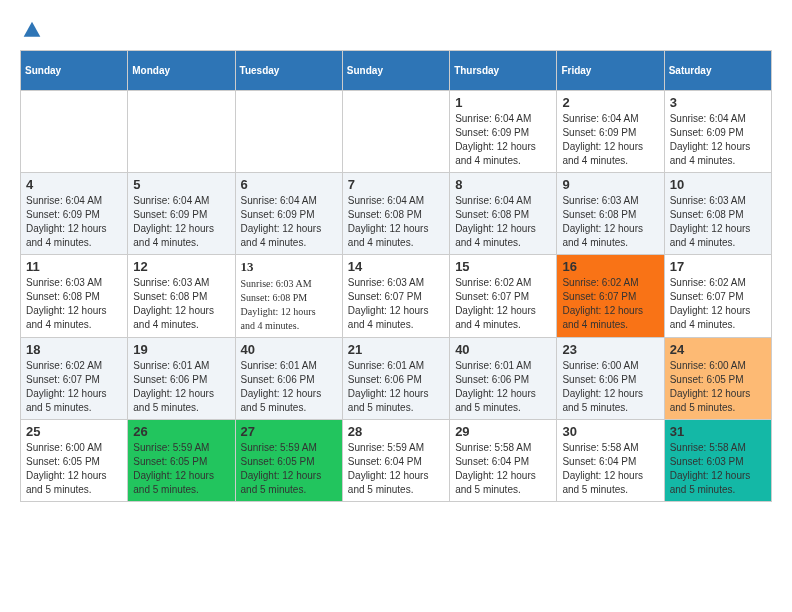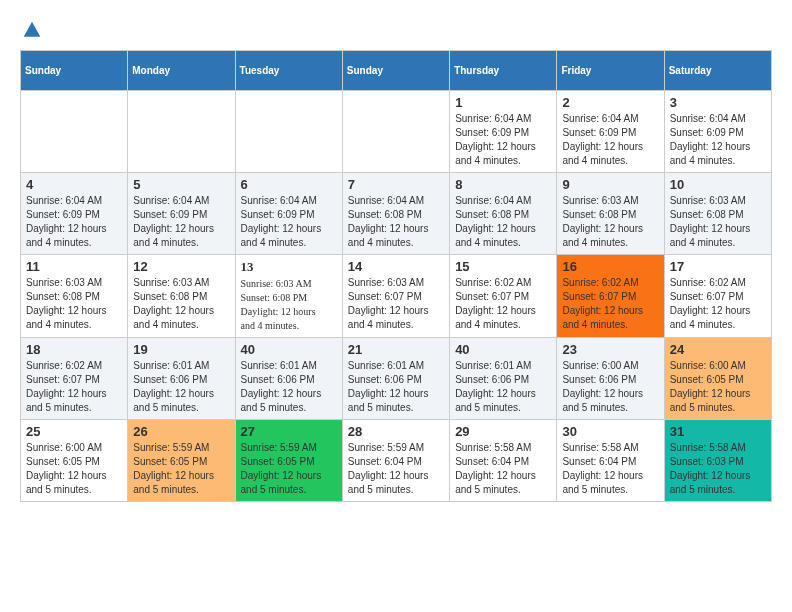--- a/index.html
+++ b/index.html
@@ -308,21 +308,21 @@
         </td>
       </tr>
       <tr>
         <td style="background-color: rgb(255, 255, 255);">
           <span class="day-num">25</span>
           <div class="cell-info" style="white-space: pre-line;">Sunrise: 6:00 AM
 Sunset: 6:05 PM
 Daylight: 12 hours
 and 5 minutes.</div>
         </td>
-        <td style="background-color: #fdba74;">
+        <td style="background-color: #22c55e;">
           <span class="day-num">26</span>
           <div class="cell-info" style="white-space: pre-line;">Sunrise: 5:59 AM
 Sunset: 6:05 PM
 Daylight: 12 hours
 and 5 minutes.</div>
         </td>
         <td style="background-color: #22c55e;">
           <span class="day-num">27</span>
           <div class="cell-info" style="white-space: pre-line;">Sunrise: 5:59 AM
 Sunset: 6:05 PM

